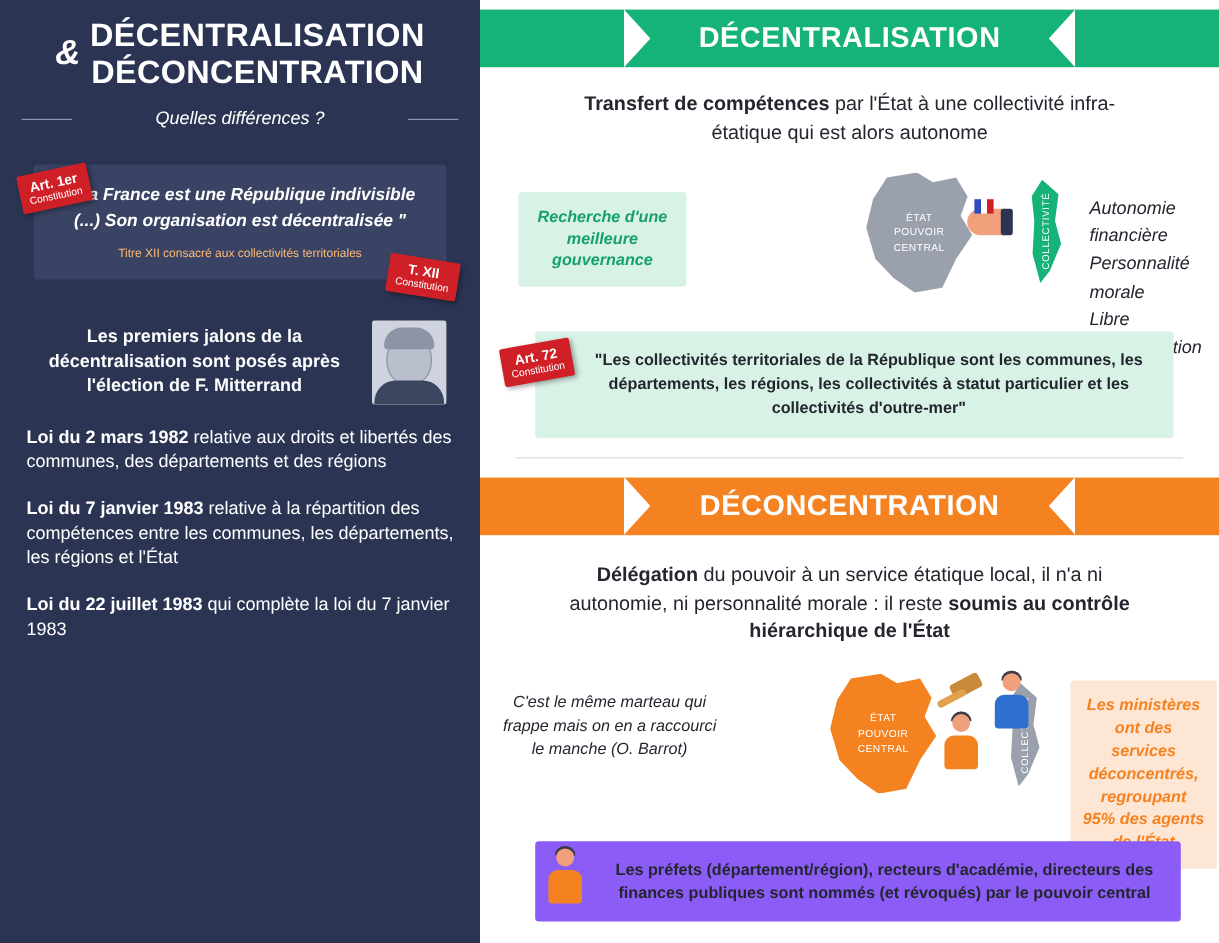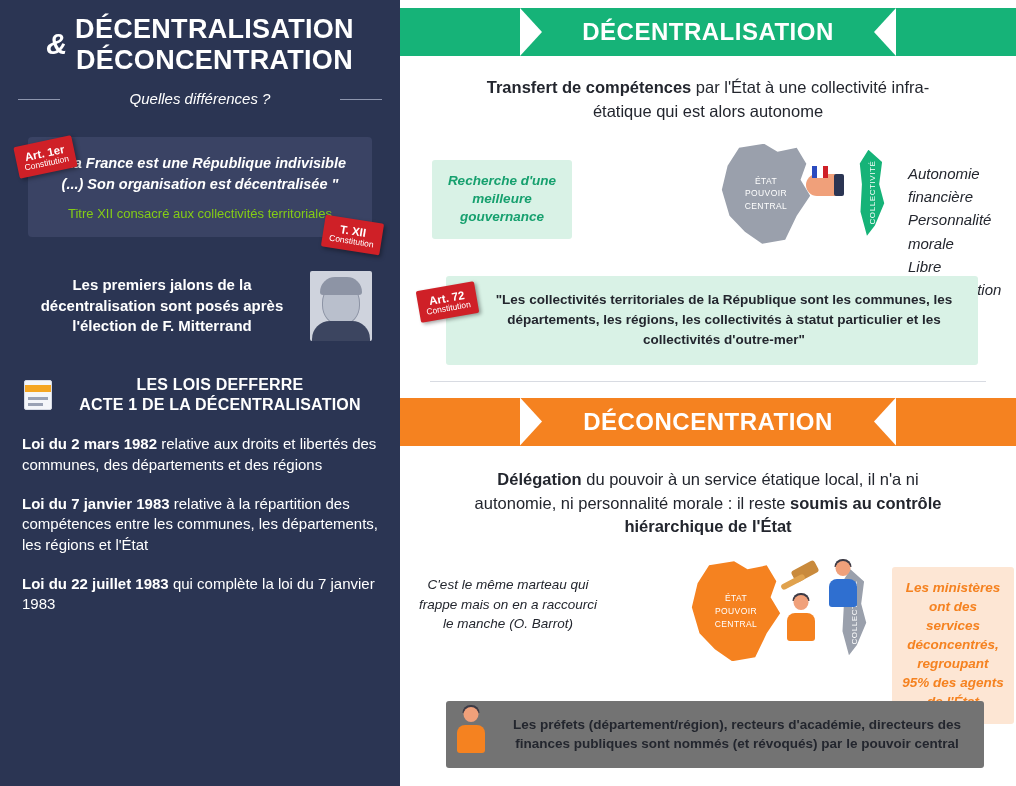--- a/index.html
+++ b/index.html
@@ -62,23 +62,23 @@
     text-align: center;
   }
   .quote-card .q {
     font-style: italic;
     font-weight: bold;
     font-size: 14.5px;
     line-height: 1.45;
   }
   .quote-card .sub {
     margin-top: 10px;
-    font-size: 13px;
+    font-size: 10px;
     line-height: 1.35;
-    color: #84cc16;
+    color: #fdba74;
   }
   .art-badge {
     position: absolute;
     background: #cf2027;
     color: #fff;
     font-weight: bold;
     text-align: center;
     padding: 6px 7px 5px 7px;
     border-radius: 2px;
     line-height: 1.05;
@@ -304,21 +304,21 @@
     width: 34px; height: 46px;
   }
   .person .head { position: absolute; left: 50%; top: 0; transform: translateX(-50%); width: 15px; height: 15px; border-radius: 50%; background: #f0a07a; }
   .person .hair { position: absolute; left: 50%; top: -2px; transform: translateX(-50%); width: 17px; height: 8px; border-radius: 9px 9px 0 0; background: #3c3a45; }
   .person .torso { position: absolute; left: 50%; bottom: 0; transform: translateX(-50%); width: 28px; height: 28px; border-radius: 8px 8px 3px 3px; background: #2f6fd0; }
   .person.orange .torso { background: #f58220; }
 
   .foot-note {
     position: absolute;
     left: 46px; right: 32px; bottom: 18px;
-    background: #737373;
+    background: #8b5cf6;
     border-radius: 3px;
     padding: 14px 16px 14px 60px;
     font-weight: bold;
     font-size: 13.5px;
     line-height: 1.45;
     color: #23262e;
     text-align: center;
   }
   .foot-note .icon-person { position: absolute; left: 8px; top: 6px; }
 </style>
@@ -358,31 +358,20 @@
 
     <div class="mitt">
       <div class="mitt-text">Les premiers jalons de la décentralisation sont posés après l'élection de F. Mitterrand</div>
       <div class="portrait">
         <div class="head"></div>
           <div class="hair"></div>
           <div class="body"></div>
       </div>
     </div>
 
-    <div class="lois-head">
-      <div class="book-icon">
-        <div class="band"></div>
-          <div class="band2"></div>
-          <div class="band3"></div>
-      </div>
-      <div class="lois-title">
-        <div>LES LOIS DEFFERRE</div>
-        <div>ACTE 1 DE LA DÉCENTRALISATION</div>
-      </div>
-    </div>
 
     <div class="loi">
       <b>Loi du 2 mars 1982</b><span> relative aux droits et libertés des communes, des départements et des régions</span>
     </div>
     <div class="loi">
       <b>Loi du 7 janvier 1983</b><span> relative à la répartition des compétences entre les communes, les départements, les régions et l'État</span>
     </div>
     <div class="loi">
       <b>Loi du 22 juillet 1983</b><span> qui complète la loi du 7 janvier 1983</span>
     </div>

